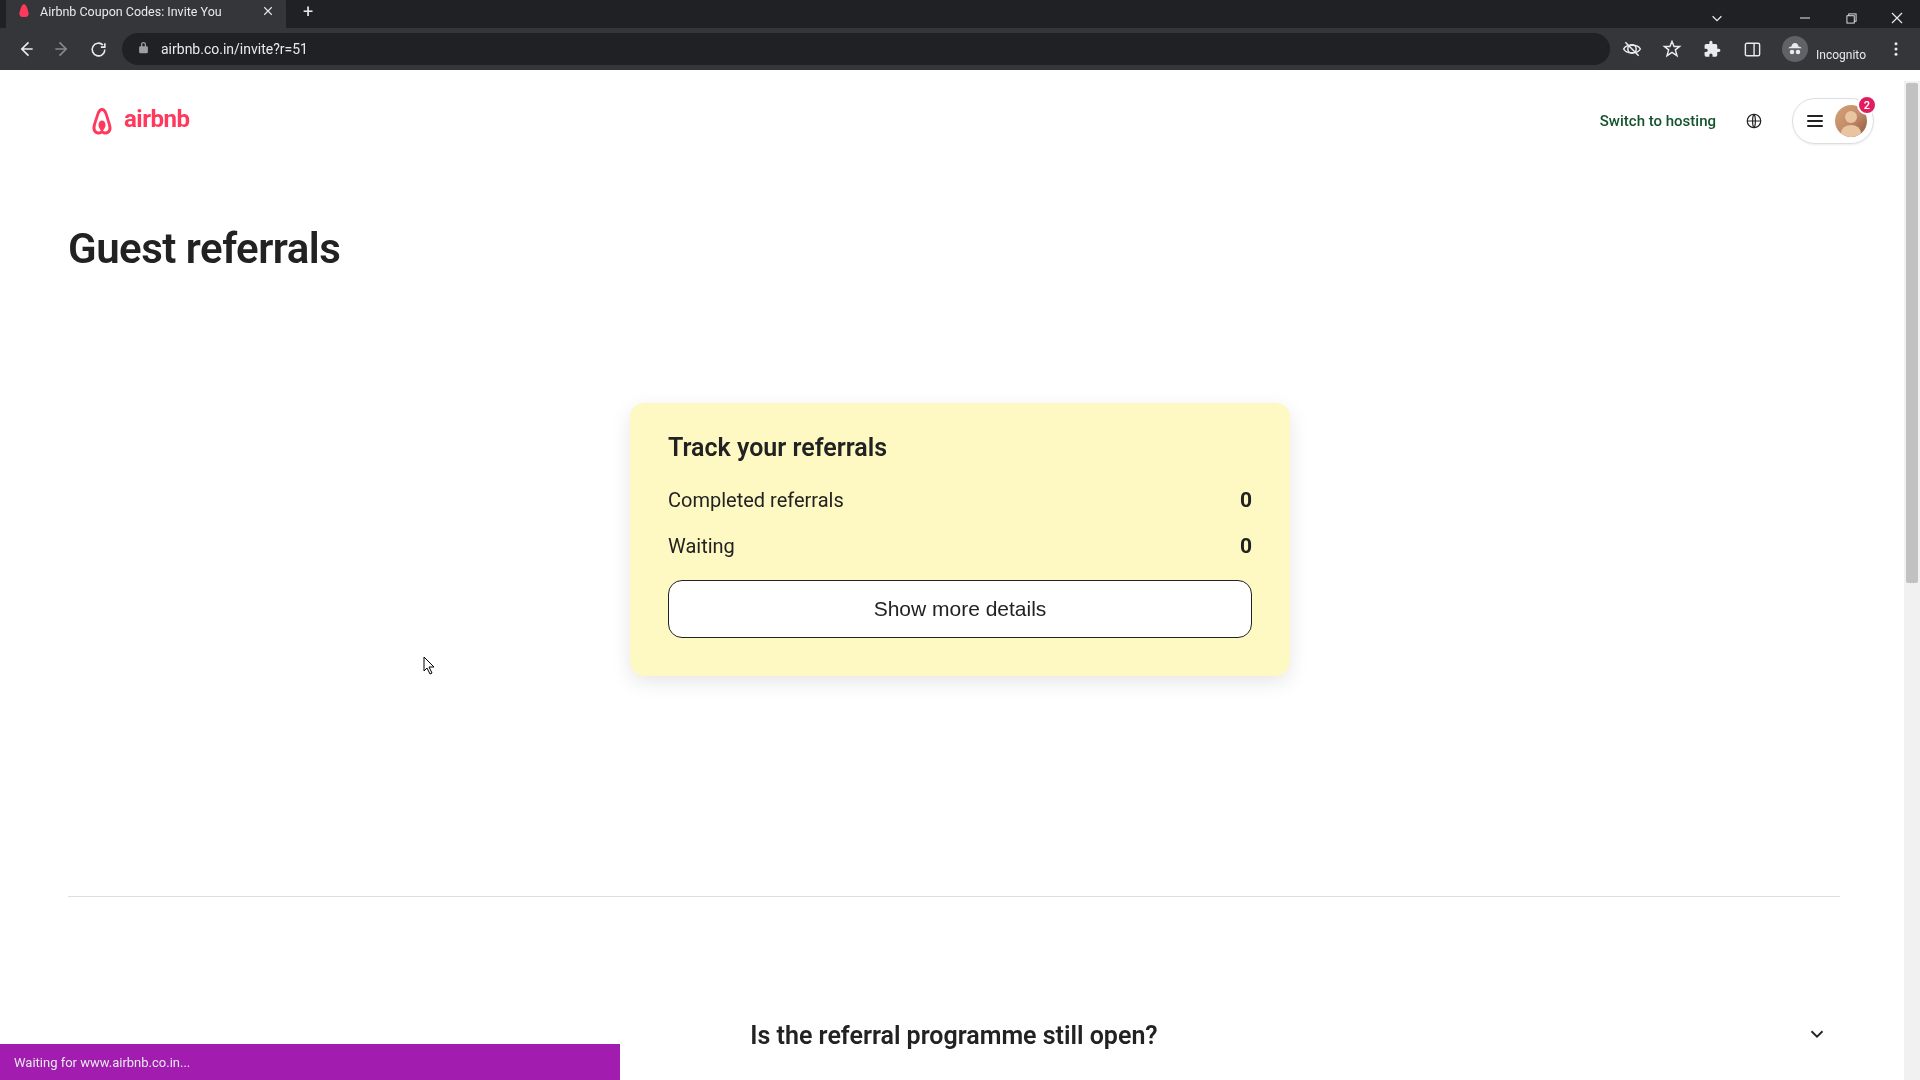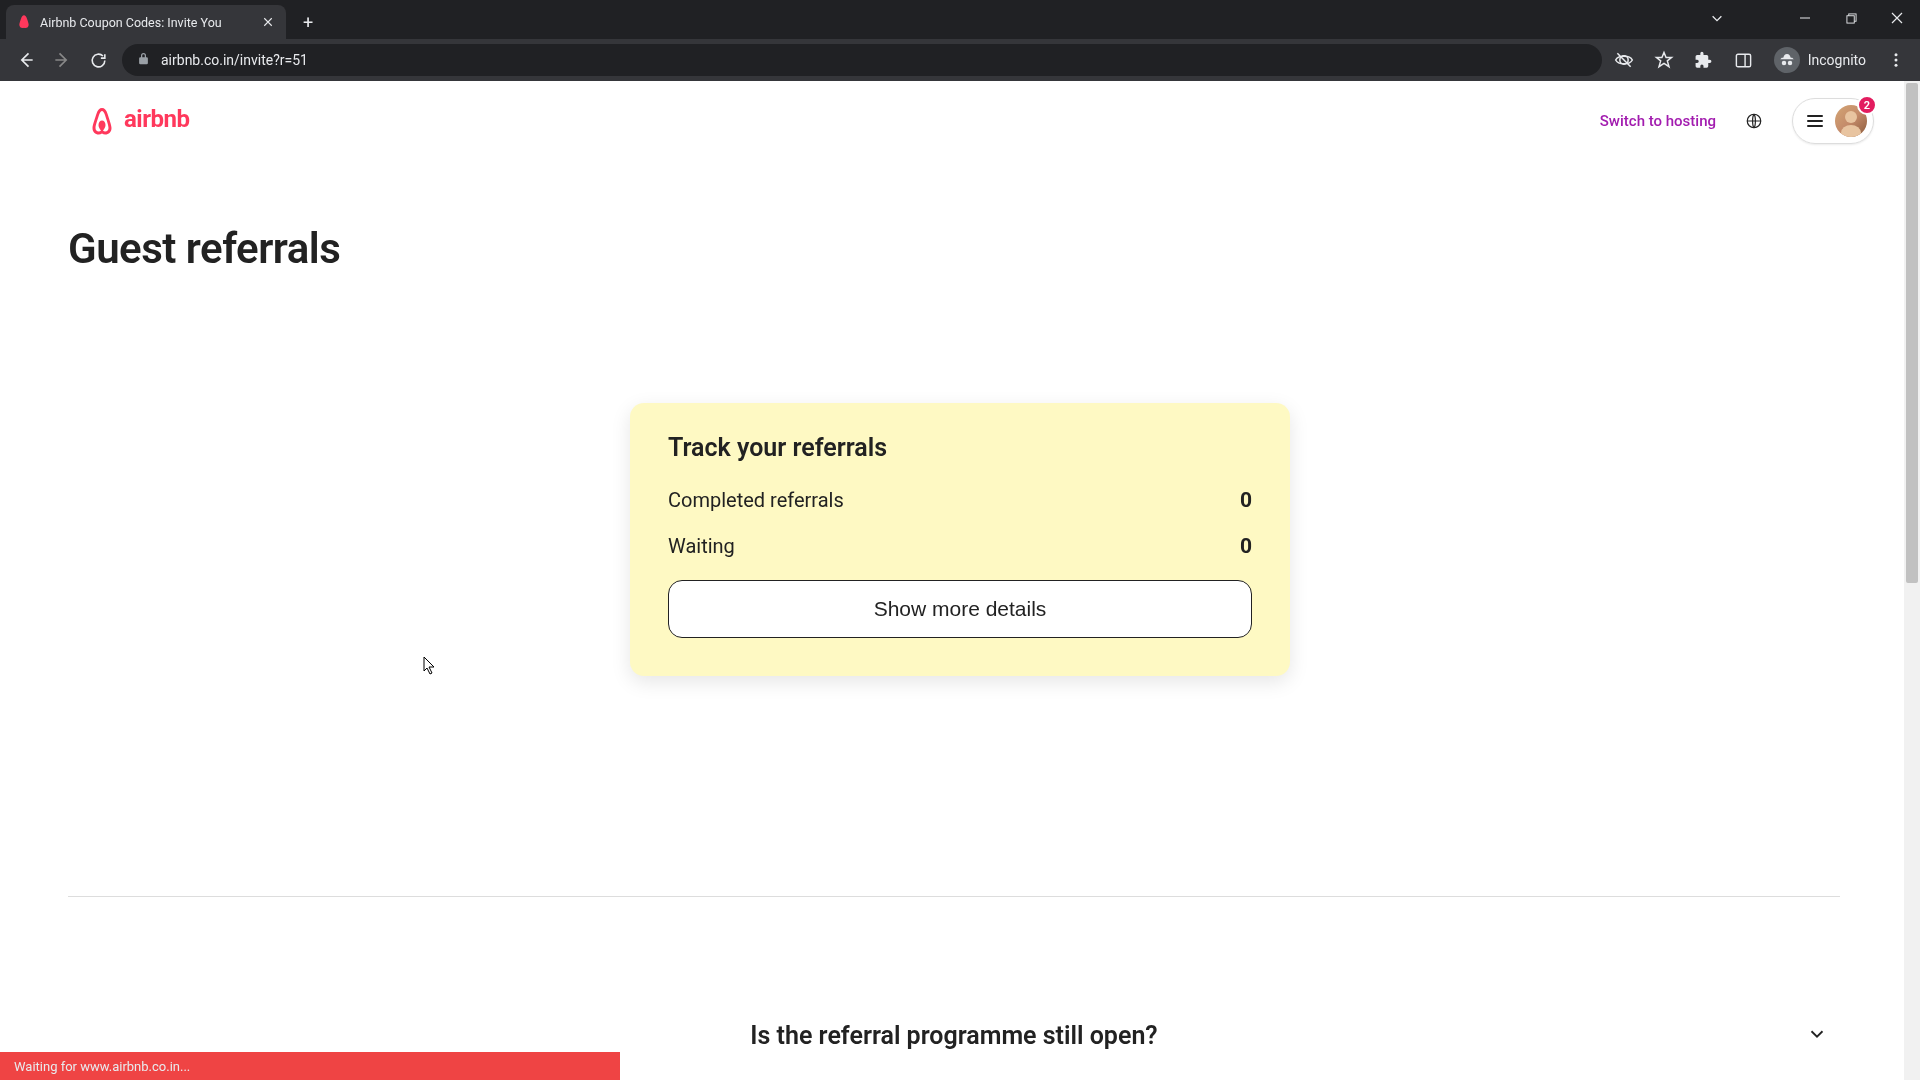--- a/index.html
+++ b/index.html
@@ -8,21 +8,21 @@
     background: #fff;
     width: 1920px;
     height: 1080px;
     overflow: hidden;
     position: relative;
   }
 
   
   .browser-chrome {
     background: #202124;
-    height: 39px;
+    height: 28px;
     display: flex;
     align-items: flex-end;
     padding-left: 6px;
     position: relative;
   }
   .tab {
     display: flex;
     align-items: center;
     background: #35363a;
     height: 34px;
@@ -110,23 +110,23 @@
     display: flex;
     align-items: center;
     gap: 8px;
   }
   .toolbar-icon {
     width: 32px; height: 32px;
     display: flex; align-items: center; justify-content: center;
     color: #e8eaed;
   }
   .incognito-badge {
-    display: flex; align-items: center; gap: 8px;
-    color: #e8eaed;
-    font-size: 14px;
+    display: flex; align-items: flex-end; gap: 8px;
+    color: #e8eaed;
+    font-size: 12px;
     padding: 0 6px;
   }
   .incognito-avatar {
     width: 26px; height: 26px;
     border-radius: 50%;
     background: #5f6368;
     display: flex; align-items: center; justify-content: center;
   }
 
   
@@ -166,21 +166,21 @@
     font-size: 24px;
     font-weight: 700;
     letter-spacing: -0.5px;
   }
   .header-right {
     display: flex; align-items: center; gap: 18px;
   }
   .switch-link {
     font-size: 15px;
     font-weight: 500;
-    color: #a21caf;
+    color: #14532d;
   }
   .globe-btn {
     width: 40px; height: 40px;
     border-radius: 50%;
     display: flex; align-items: center; justify-content: center;
     color: #222;
   }
   .user-menu {
     display: flex; align-items: center;
     gap: 12px;
@@ -310,25 +310,25 @@
   }
   .faq-chevron {
     position: absolute;
     right: 12px;
   }
 
   .status-toast {
     position: absolute;
     left: 0;
     bottom: 0;
-    background: #ef4444;
+    background: #a21caf;
     color: #e8eaed;
     font-size: 13px;
     padding: 4px 14px;
-    height: 28px;
+    height: 36px;
     display: flex;
     align-items: center;
     min-width: 620px;
   }
 
   .cursor {
     position: absolute;
     left: 423px;
     top: 575px;
     width: 14px;

